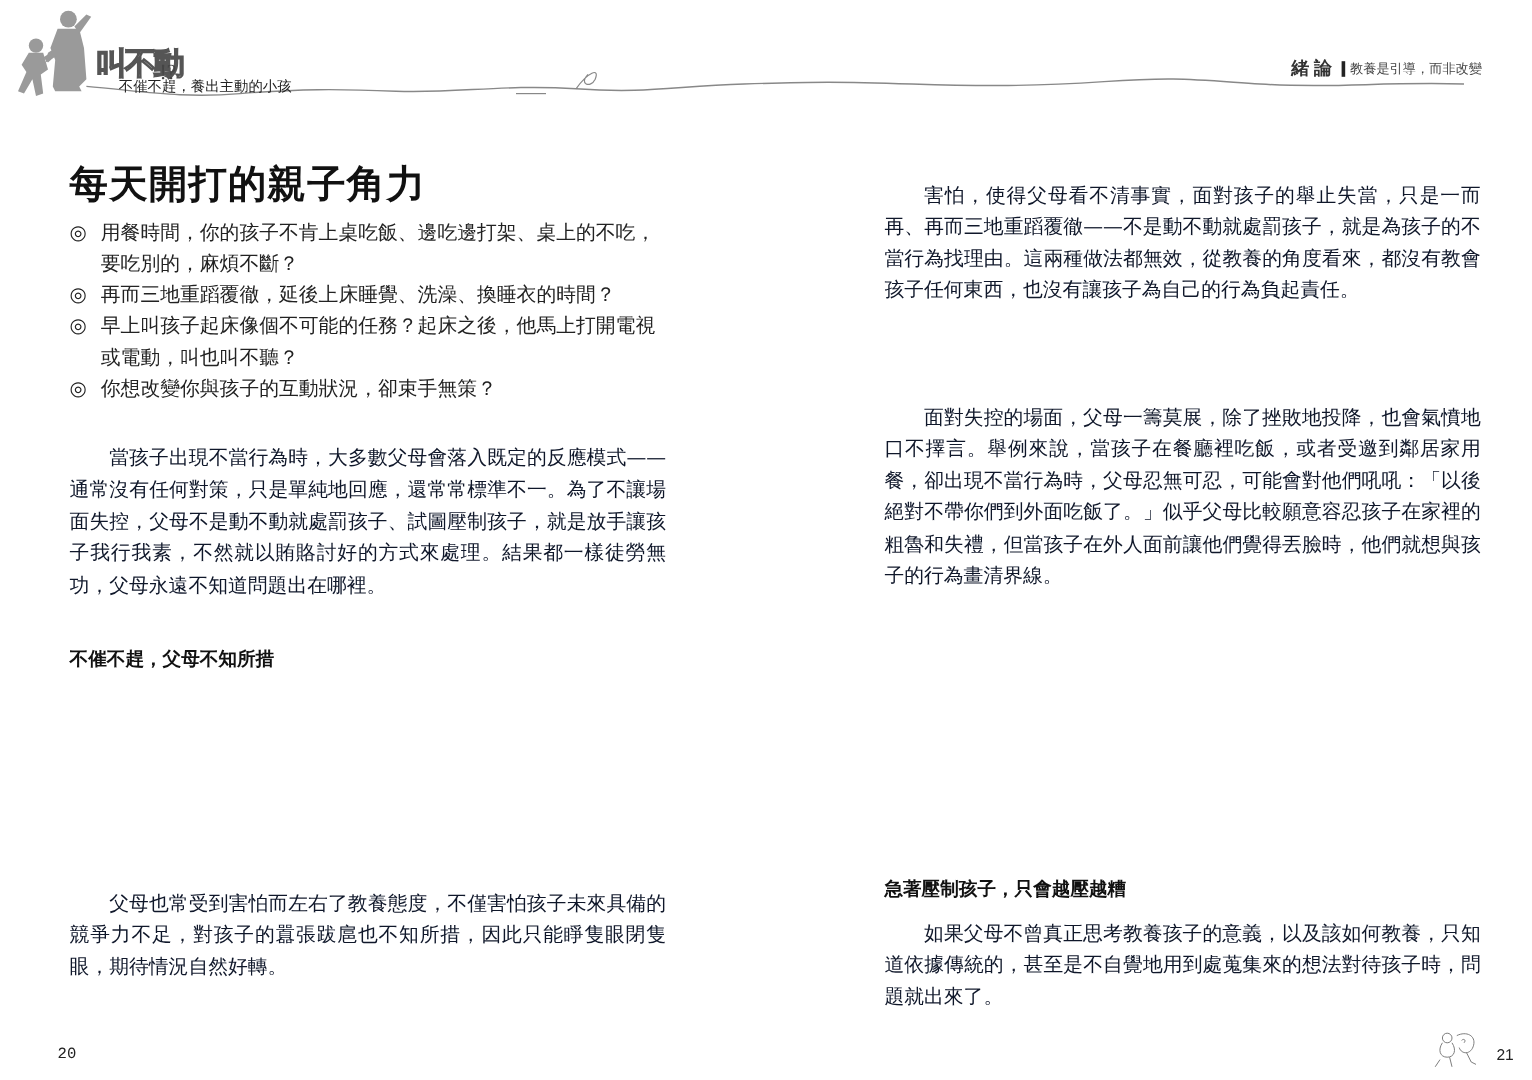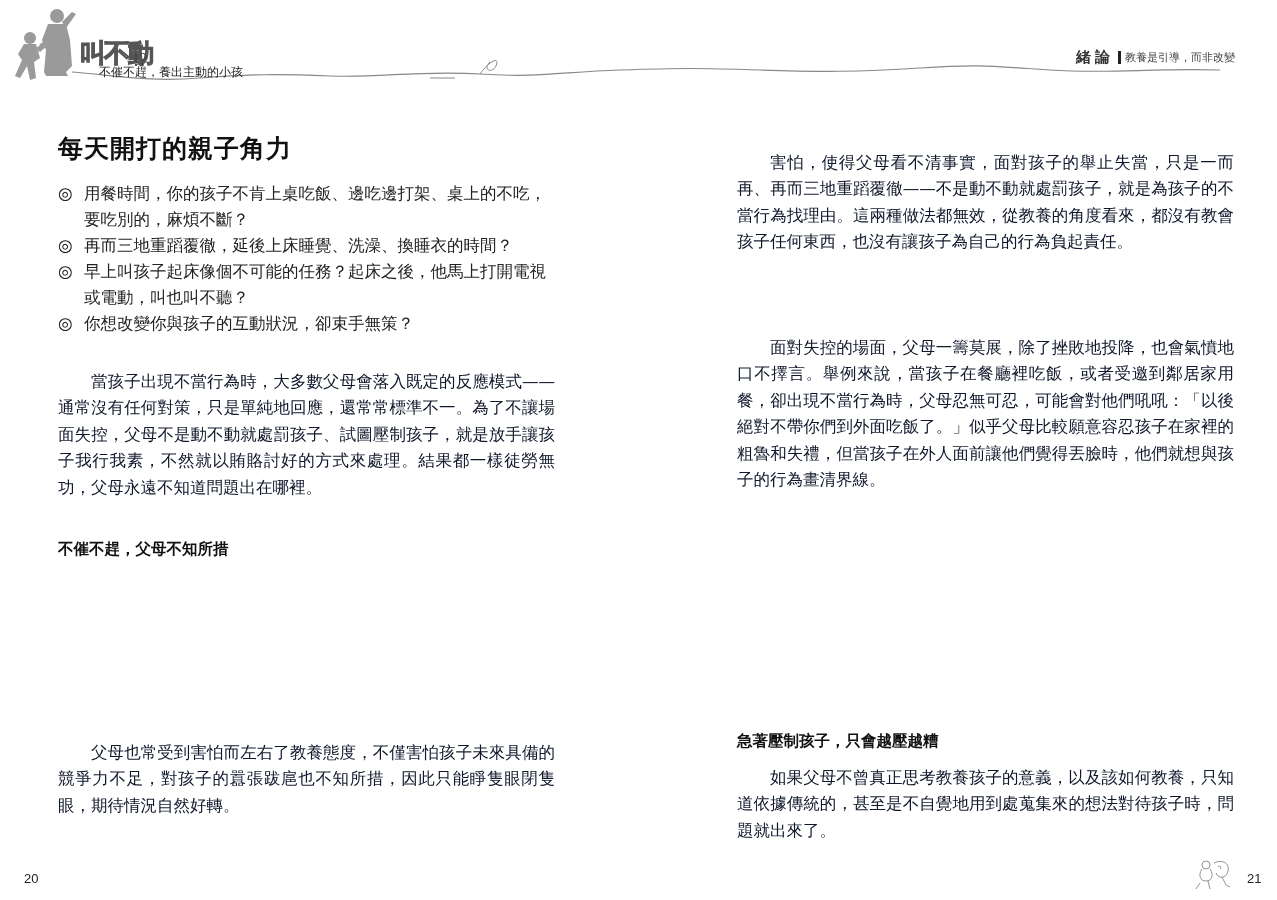--- a/index.html
+++ b/index.html
@@ -13,32 +13,32 @@
   .logo-mark { position:absolute; left:133px; top:50px; font-size:18px; color:#444; font-family:"Liberation Serif",serif; }
   .logo-sub { position:absolute; left:99px; top:64px; font-size:12px; color:#222; font-family:"DejaVu Sans",sans-serif; }
   .running-head { position:absolute; right:42px; top:48px; display:flex; align-items:center; gap:0;
                   font-family:"DejaVu Sans",sans-serif; color:#333; }
   .rh-chapter { font-size:15px; font-weight:bold; letter-spacing:4px; }
   .rh-bar { width:3px; height:13px; background:#222; display:inline-block; margin:0 4px; }
   .rh-sub { font-size:11px; color:#444; }
   .page { position:absolute; top:0; height:900px; }
   .page-left { left:58px; width:500px; }
   .page-right { left:737px; width:500px; }
-  .chapter-title { position:absolute; top:132px; left:0; font-size:25px; font-weight:bold;
+  .chapter-title { position:absolute; top:132px; left:0; font-size:32px; font-weight:bold;
                    letter-spacing:1px; color:#111; font-family:"DejaVu Serif",serif; margin:0; }
   .bullets { position:absolute; top:181px; left:0; width:500px; margin:0; padding:0; list-style:none; }
   .bullet { display:flex; font-size:16.5px; line-height:26px; }
   .bullet-mark { width:26px; flex:none; }
   .bullet-text { flex:1; }
   .para { position:absolute; left:0; width:497px; font-size:16.5px; line-height:26.4px;
           text-indent:2em; margin:0; text-align:justify; text-justify:inter-character; color:#0f172a; }
   .subhead { position:absolute; left:0; font-family:"DejaVu Sans",sans-serif; font-weight:bold;
              font-size:15.5px; color:#111; margin:0; }
   .folio { position:absolute; top:871px; font-family:"Liberation Sans",sans-serif; font-size:13px; color:#222; }
-  .folio-left { left:24px; }
+  .folio-left { left:48px;font-family:Liberation Mono, monospace; }
   .folio-right { left:1247px; }
   .footer-doodle { position:absolute; left:1192px; top:855px; width:48px; height:36px; }
 </style>
 </head>
 <body>
 
 <div class="spread">
 
   <svg class="header-art" viewBox="0 0 1277 110">
     <g fill="#9a9a9a">

